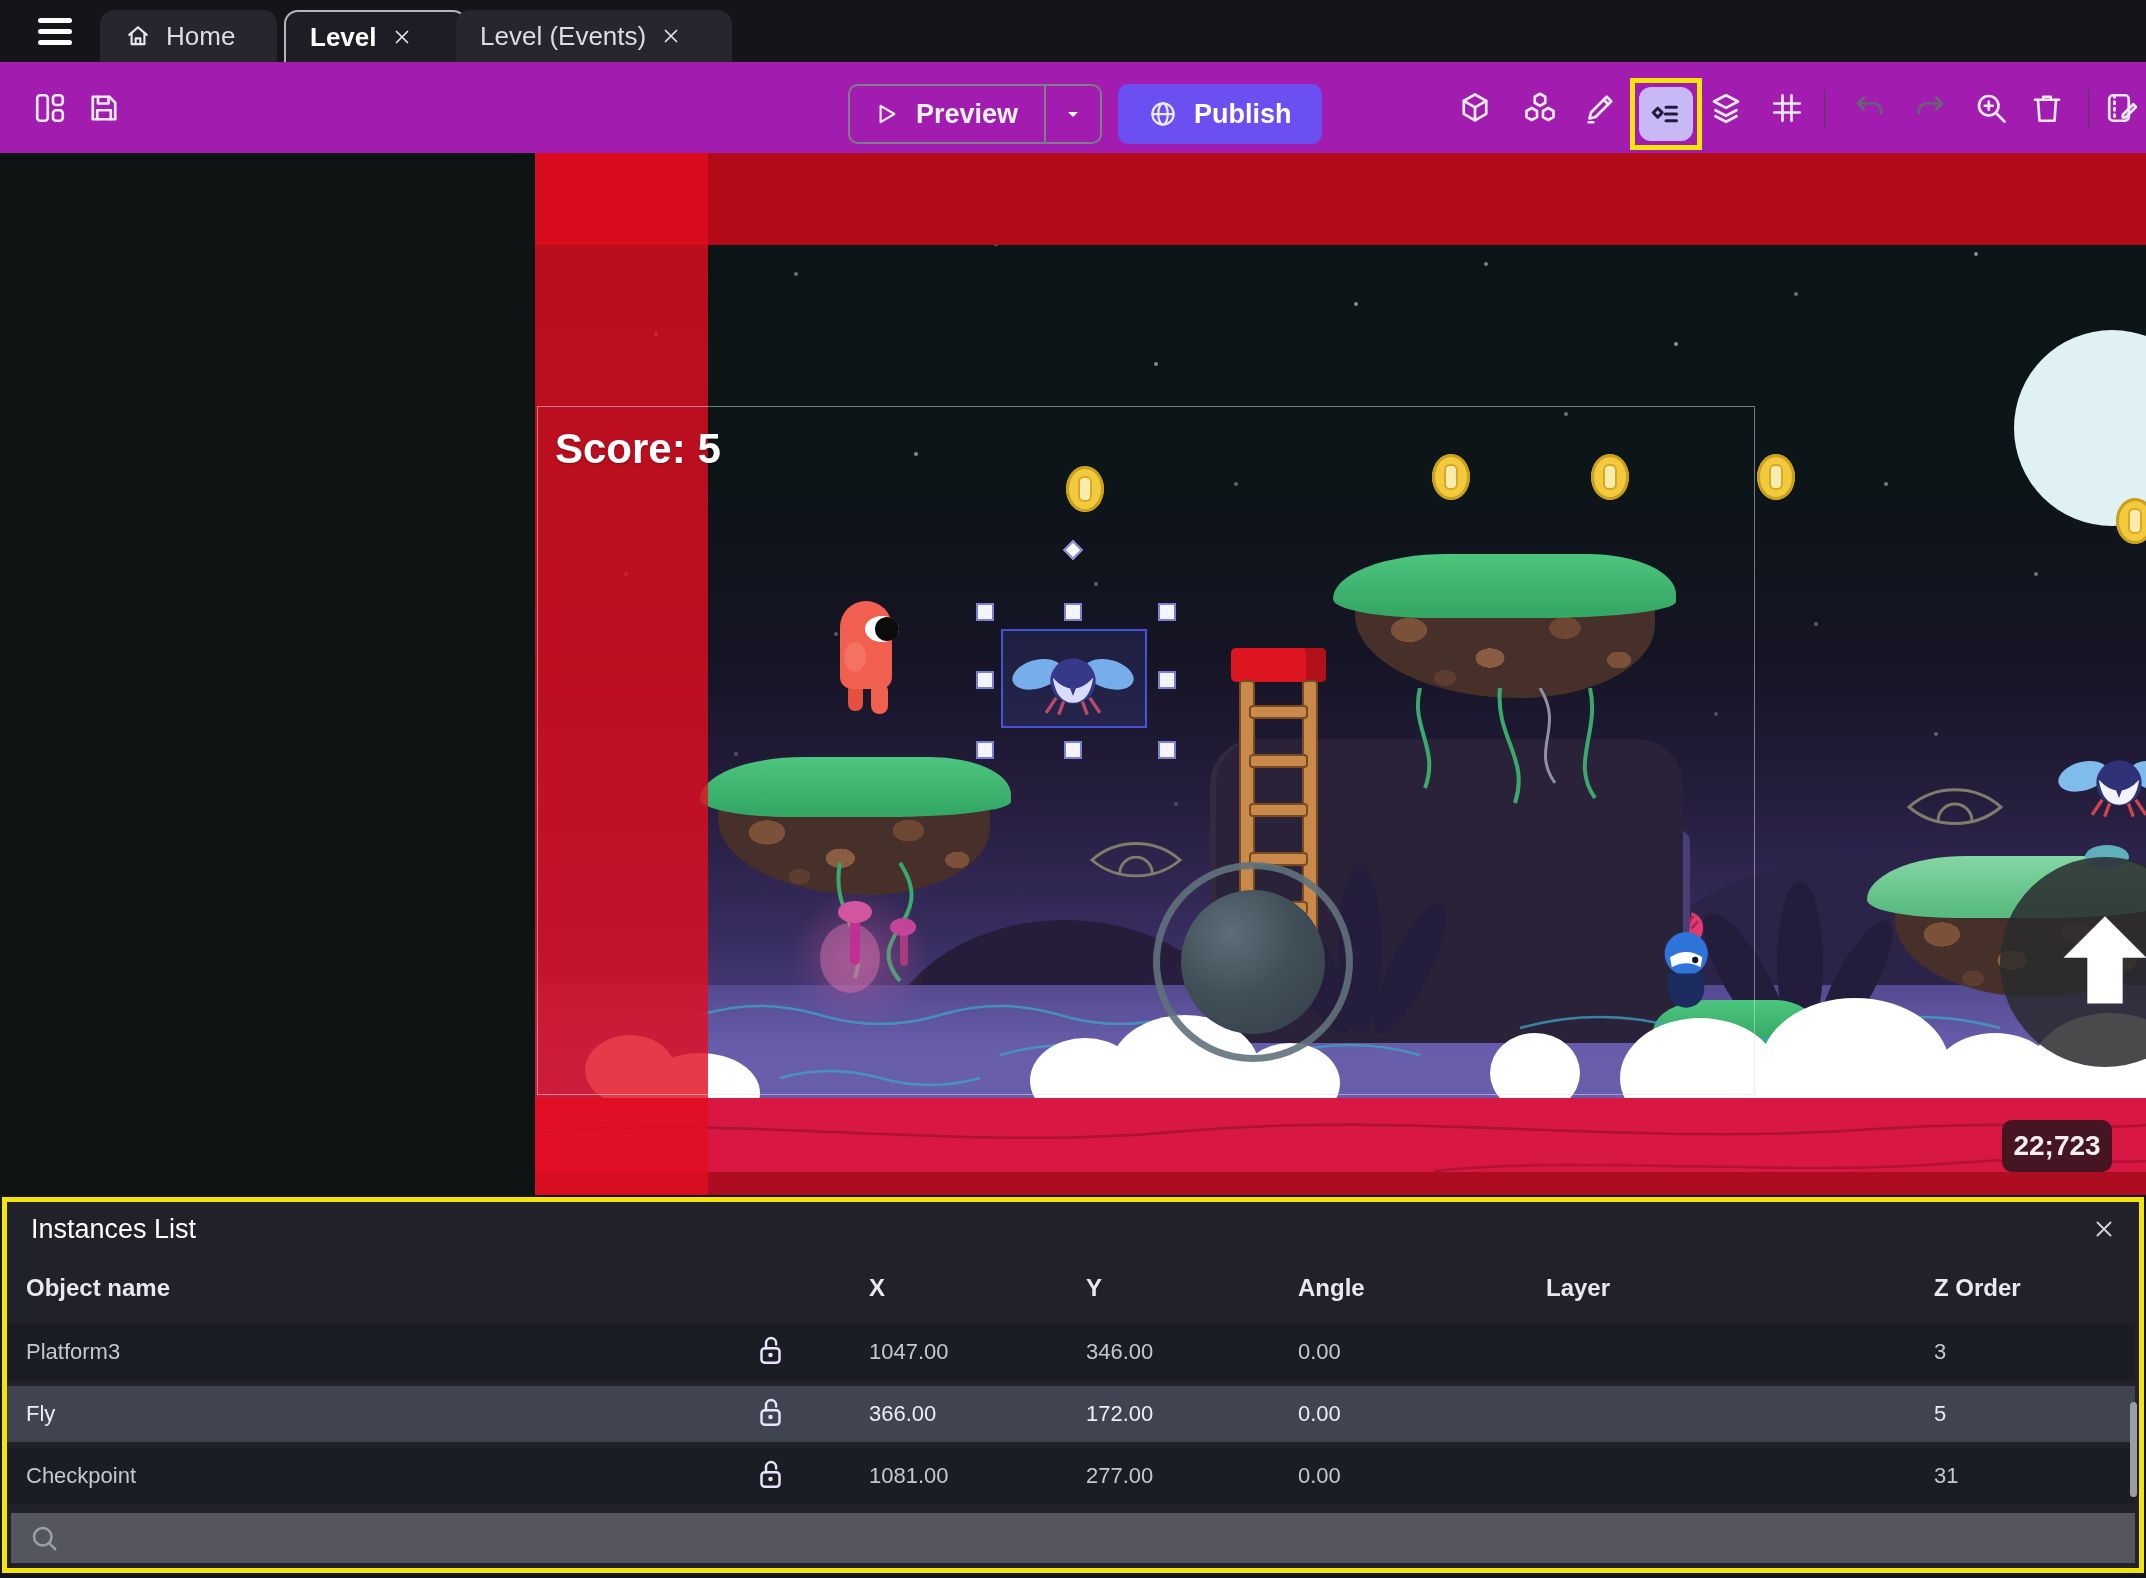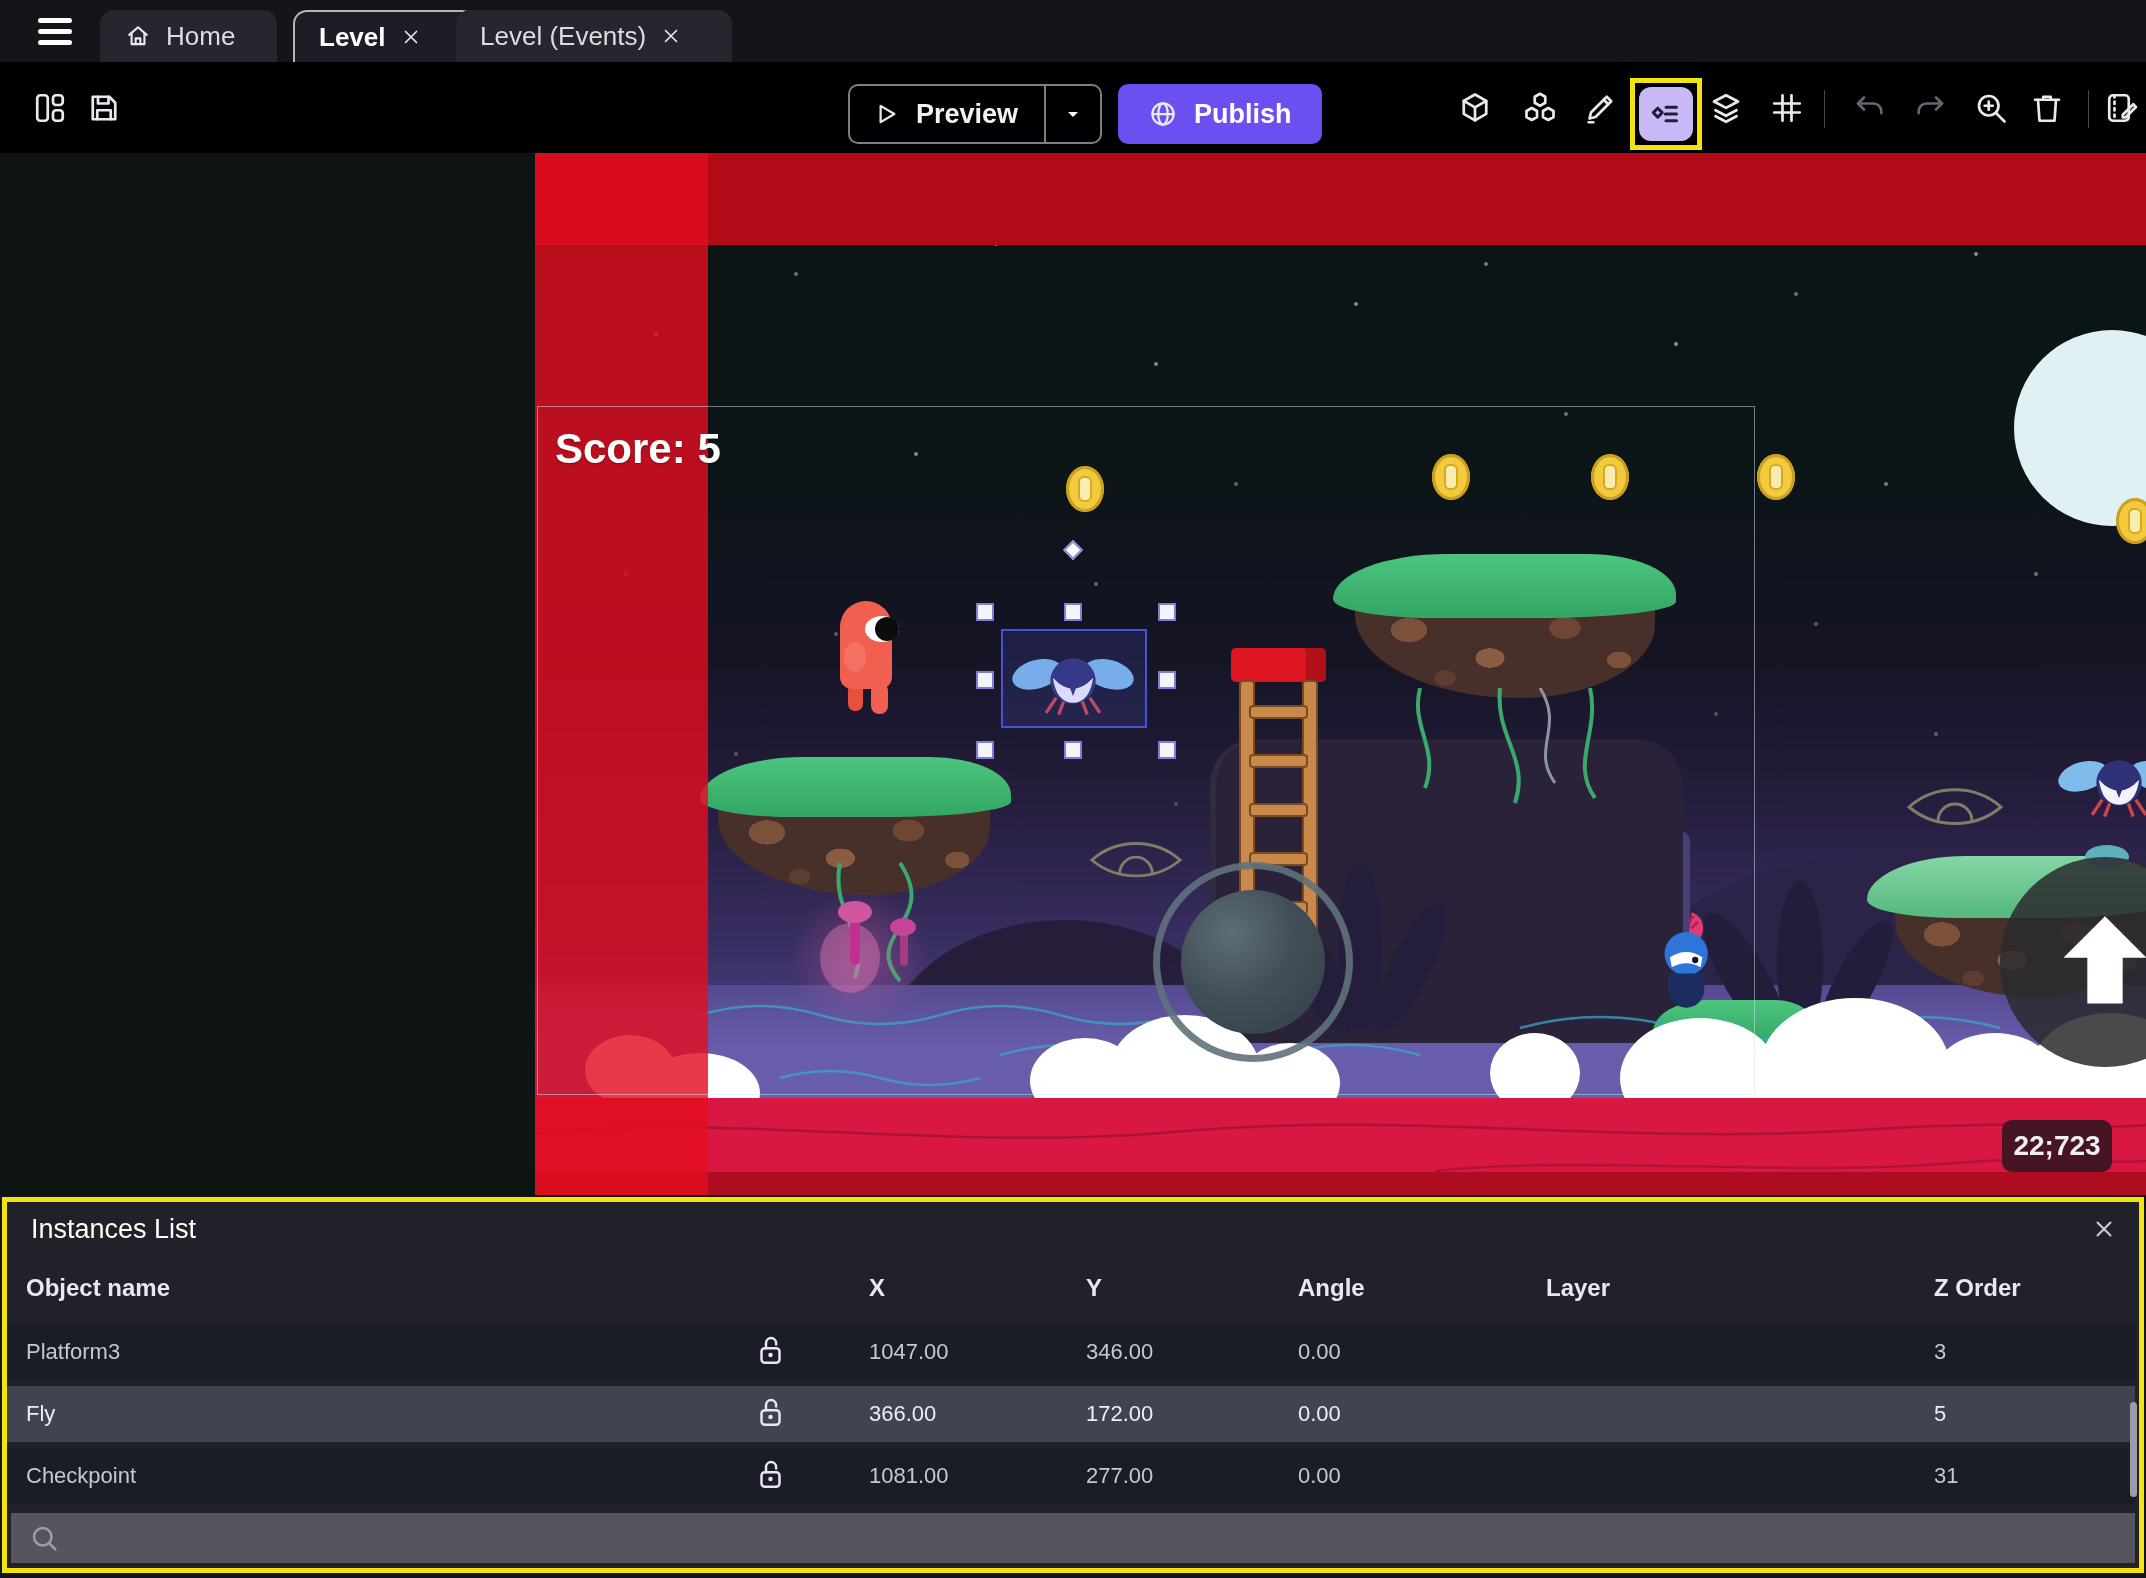--- a/index.html
+++ b/index.html
@@ -9,21 +9,21 @@
   
   .tabbar{position:absolute;left:12px;top:0;width:2146px;height:62px;background:#141519;}
   .hamburger{position:absolute;left:26px;top:18px;width:36px;height:28px;background:none;border:none;cursor:pointer;padding:0;}
   .hamburger span{display:block;width:34px;height:4.5px;background:#fff;border-radius:3px;margin:0 0 6.5px 0;}
   .tab{position:absolute;top:10px;height:52px;display:flex;align-items:center;gap:14px;padding:0 24px;background:#26272e;border-radius:14px 14px 0 0;color:#dcdde2;font-size:26px;cursor:pointer;}
   .tab.active{background:#1d1e25;border:2px solid #b4b5bd;border-bottom:none;color:#ffffff;font-weight:bold;}
   .tab .close{width:22px;height:22px;}
   .tab svg{flex:0 0 auto;}
 
   
-  .toolbar{position:absolute;left:0;top:62px;width:2146px;height:91px;background:#000000;}
+  .toolbar{position:absolute;left:0;top:62px;width:2146px;height:91px;background:#a21caf;}
   .tbtn{position:absolute;top:24px;width:44px;height:44px;background:none;border:none;padding:0;display:flex;align-items:center;justify-content:center;cursor:pointer;}
   .tbtn svg{width:36px;height:36px;}
   .ticon{fill:none;stroke:#e9eaf0;stroke-width:1.8;stroke-linecap:round;stroke-linejoin:round;}
   .ticon.dim{stroke:#63666e;}
   .tdivider{position:absolute;top:28px;width:1px;height:38px;background:#45474f;}
 
   .preview-group{position:absolute;left:848px;top:22px;height:60px;display:flex;border:2px solid #7c7e88;border-radius:10px;overflow:hidden;}
   .preview-main{display:flex;align-items:center;gap:16px;padding:0 26px 0 20px;background:none;border:none;color:#f2f2f6;font-size:27px;font-weight:bold;cursor:pointer;}
   .preview-caret{display:flex;align-items:center;justify-content:center;width:56px;background:none;border:none;border-left:2px solid #7c7e88;cursor:pointer;}
   .publish-btn{position:absolute;left:1118px;top:22px;height:60px;padding:0 30px;display:flex;align-items:center;gap:16px;background:#6c4ff1;border:none;border-radius:10px;color:#fff;font-size:27px;font-weight:bold;cursor:pointer;}
@@ -108,21 +108,21 @@
         <span></span>
       </button>
     <div class="tab" style="left:88px;width:177px;">
       <svg class="ticon" width="28" height="28" viewBox="0 0 24 24">
           <path d="M4.5 11L12 4.5 19.5 11"></path>
           <path d="M6.5 9.5V19h11V9.5"></path>
           <path d="M10 19v-5h4v5"></path>
         </svg>
       <span>Home</span>
     </div>
-    <div class="tab active" style="left:272px;width:183px;margin-left:9px;">
+    <div class="tab active" style="left:272px;width:183px;">
       <span>Level</span>
       <svg class="ticon close" viewBox="0 0 24 24">
           <path d="M6 6l12 12M18 6L6 18"></path>
         </svg>
     </div>
     <div class="tab" style="left:444px;width:276px;">
       <span>Level (Events)</span>
       <svg class="ticon close" viewBox="0 0 24 24">
           <path d="M6 6l12 12M18 6L6 18"></path>
         </svg>

